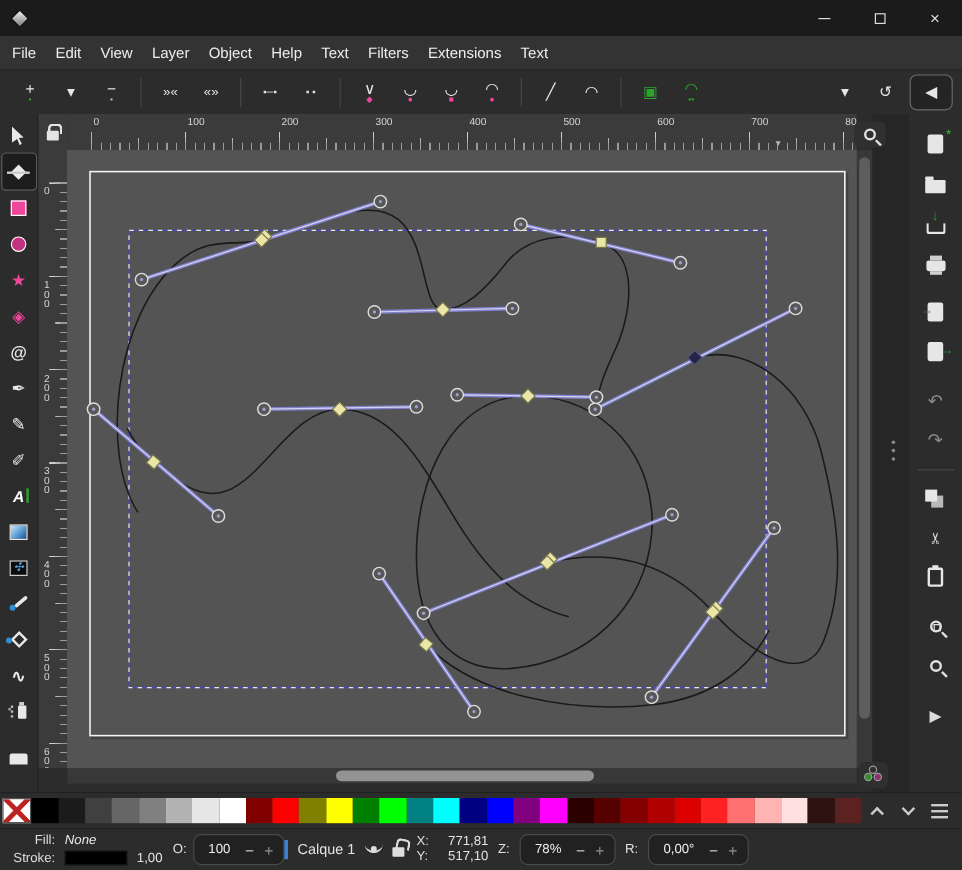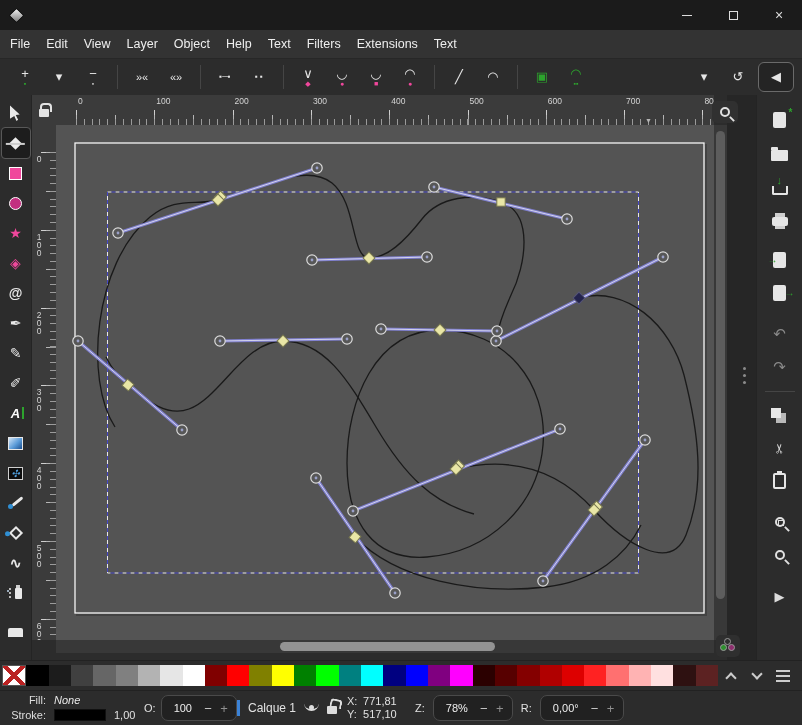--- a/index.html
+++ b/index.html
@@ -138,21 +138,21 @@
 .layerblock{display:flex;align-items:center;margin-left:0;gap:8px}
 .lbar{width:3px;height:16px;background:#3b82d6}
 .layername{font-size:12px}
 .eye{position:relative;width:15px;height:9px;border-bottom:2px solid #ddd;border-radius:0 0 8px 8px;margin-top:-4px}
 .eye::after{content:"";position:absolute;left:5px;top:3px;width:5px;height:5px;background:#ddd;border-radius:50%}
 .lockopen{position:relative;width:10px;height:8px;background:#ddd;border-radius:1px;margin-top:4px}
 .lockopen::before{content:"";position:absolute;left:3px;top:-7px;width:8px;height:7px;border:2px solid #ddd;border-bottom:none;border-radius:4px 4px 0 0;transform:rotate(12deg)}
 .msg{margin-left:18px;line-height:13px;width:92px;font-size:11px;white-space:nowrap;overflow:hidden}
 .xy{display:grid;grid-template-columns:16px 44px;margin-left:10px;line-height:13px}
 .xy .lab{color:#ddd}
-.xy .val{}
+.xy .val{text-align:right}
 .zr{display:flex;align-items:center;margin-left:8px}
 .zr .zlab{margin-right:3px}
 
 </style>
 </head>
 <body>
 
 <div class="titlebar">
   <span class="logo"></span>
   <div class="wctrls">

